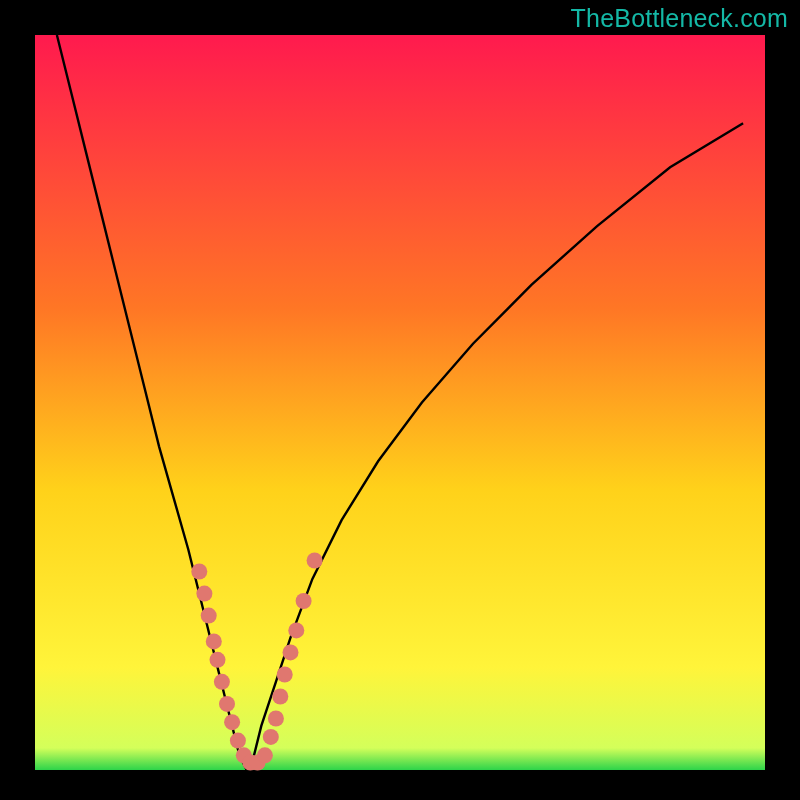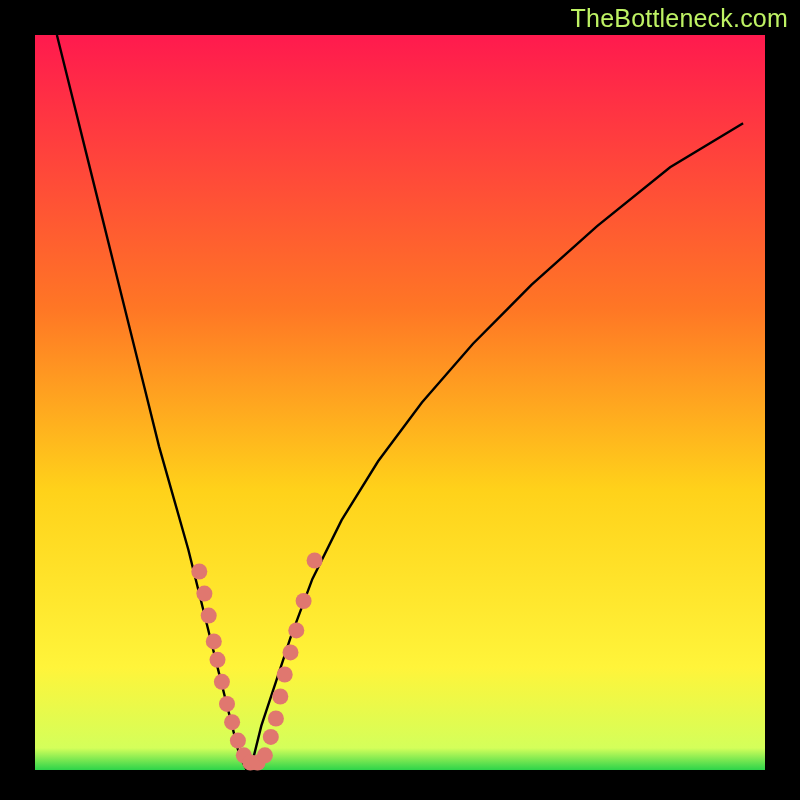--- a/index.html
+++ b/index.html
@@ -14,21 +14,21 @@
   .frame {
     position: relative;
     width: 800px;
     height: 800px;
     background: #000;
   }
   .watermark {
     position: absolute;
     top: 4px;
     right: 12px;
-    color: #bef264;
+    color: #14b8a6;
     font-size: 25px;
     font-weight: 500;
     letter-spacing: 0.2px;
     z-index: 10;
     margin-left: 6px;
   }
   svg.plot {
     position: absolute;
     left: 0;
     top: 0;

